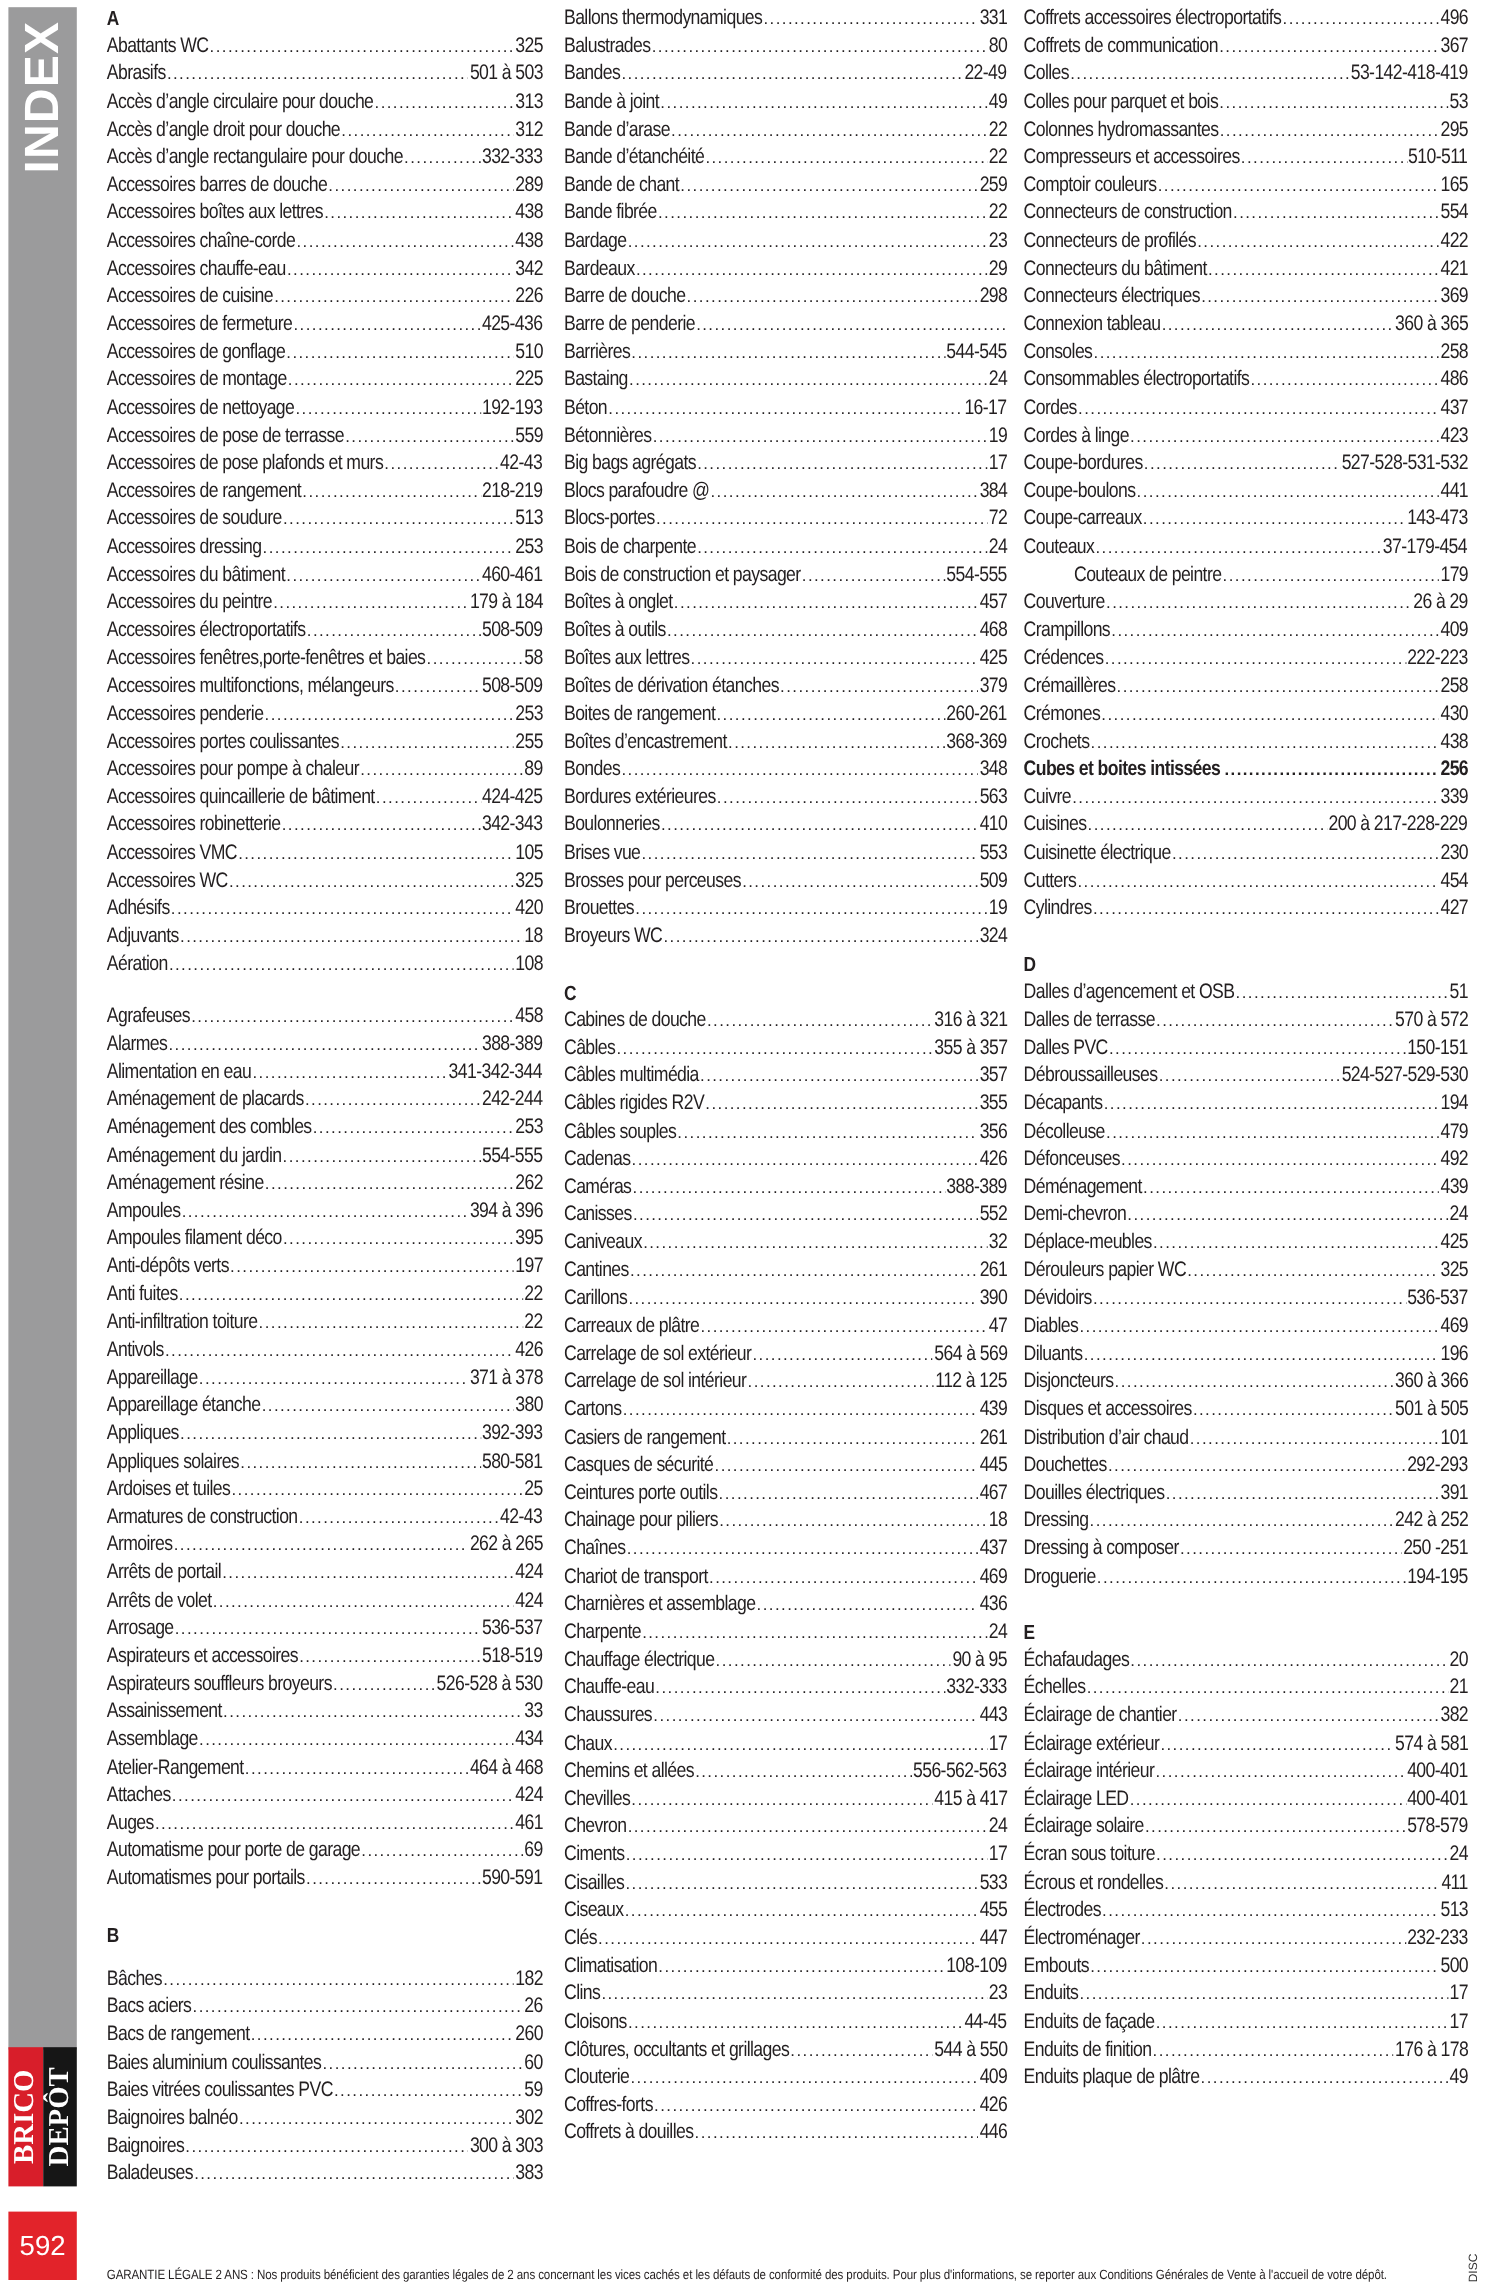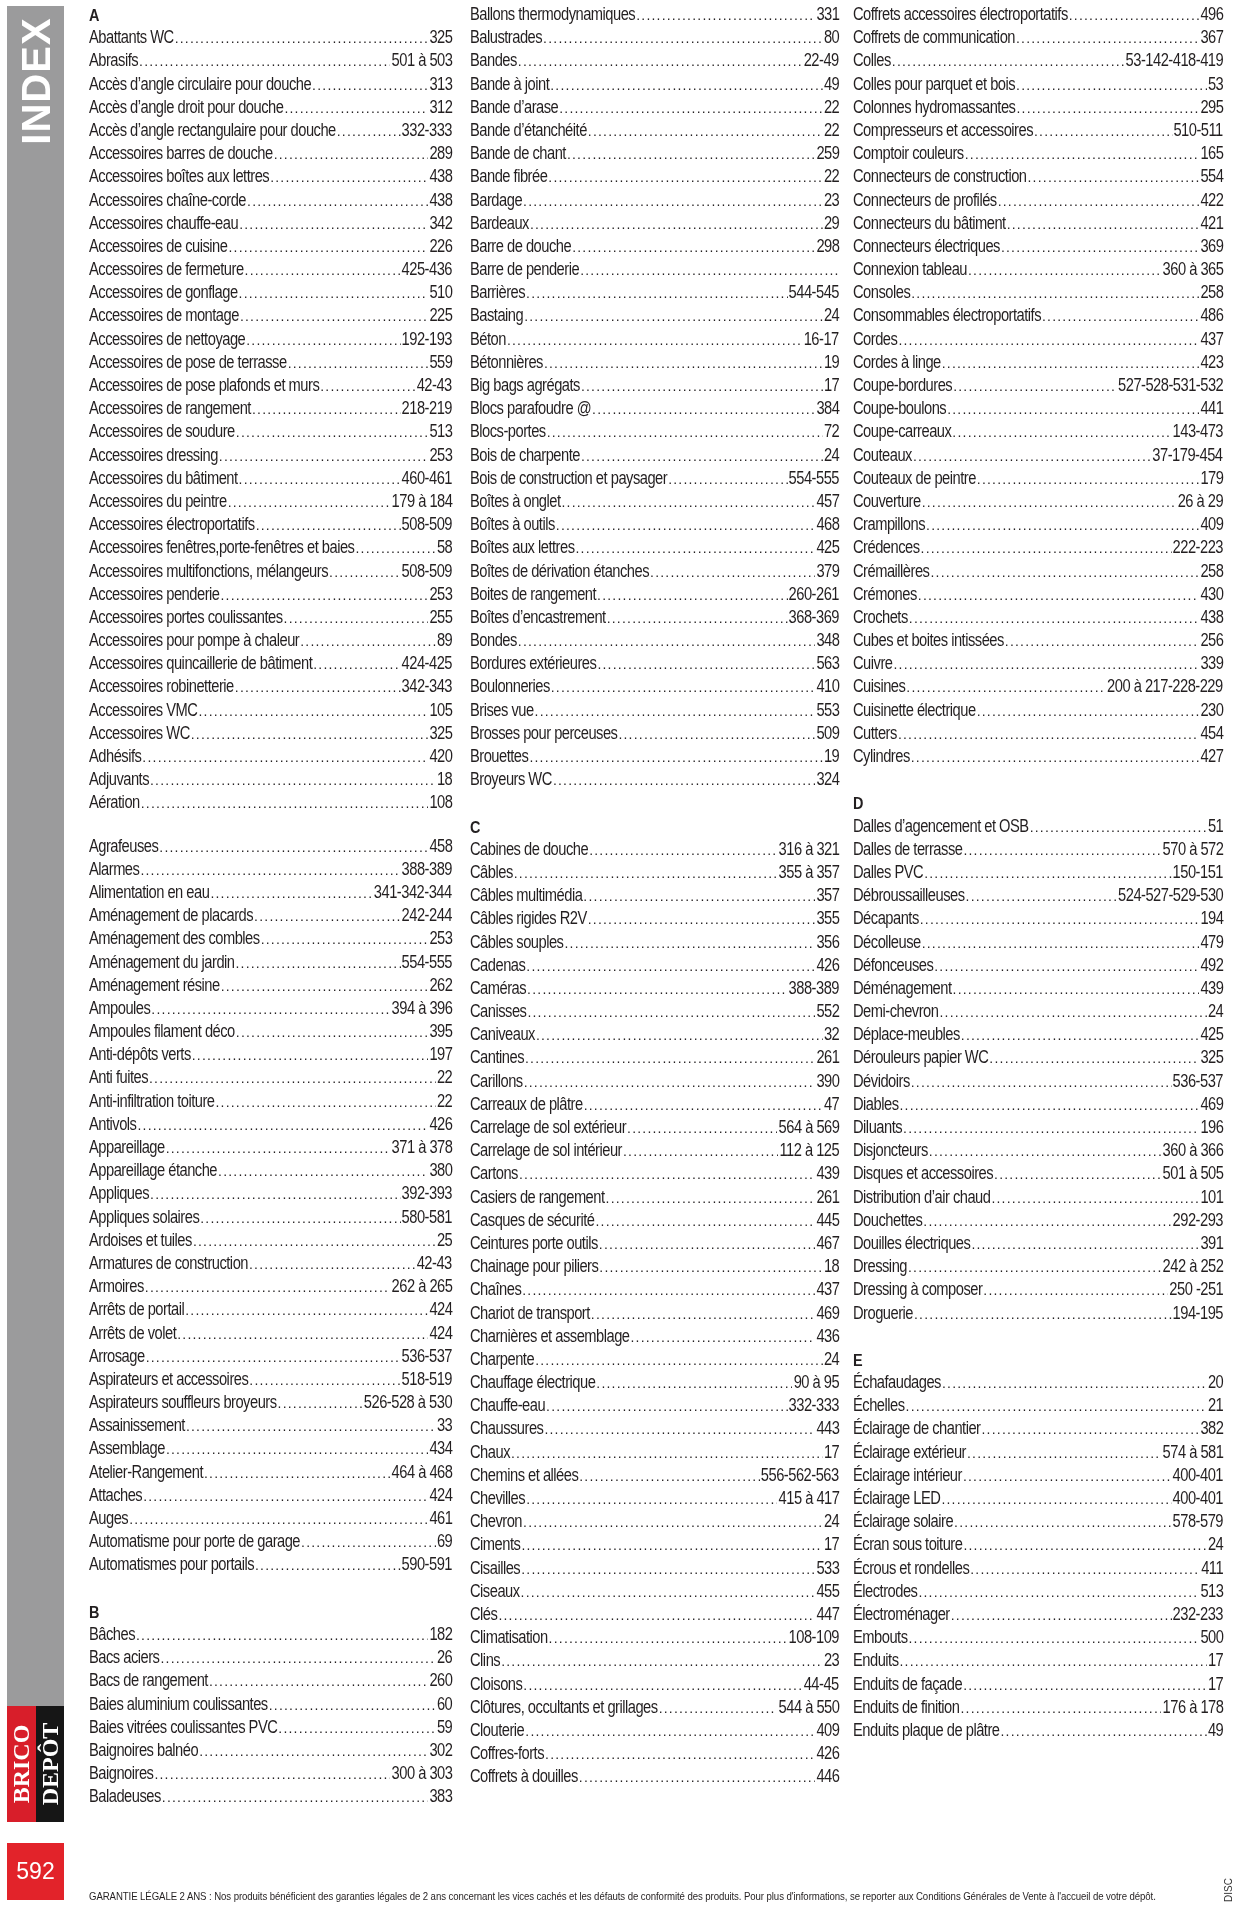--- a/index.html
+++ b/index.html
@@ -392,21 +392,21 @@
       <span class="dots"></span>
       <span class="page" style="display: inline-block; transform: scaleX(0.84); transform-origin: right center; margin-right: 0px; margin-left: -2.9225px;">69</span>
     </div>
     <div class="row" style="font-stretch: condensed;">
       <span class="label" style="display: inline-block; transform: scaleX(0.84); transform-origin: left center; margin-right: -31.43px;">Automatismes pour portails</span>
       <span class="dots"></span>
       <span class="page" style="display: inline-block; transform: scaleX(0.84); transform-origin: right center; margin-right: 0px; margin-left: -9.605px;">590-591</span>
     </div>
     <div class="gap"></div>
     <div class="letter">B</div>
-    <div class="row" style="font-stretch: condensed;">
+    <div class="row" style="font-stretch: condensed; margin-top: 14px;">
       <span class="label" style="display: inline-block; transform: scaleX(0.84); transform-origin: left center; margin-right: -8.765px;">Bâches</span>
       <span class="dots"></span>
       <span class="page" style="display: inline-block; transform: scaleX(0.84); transform-origin: right center; margin-right: 0px; margin-left: -4.385px;">182</span>
     </div>
     <div class="row" style="font-stretch: condensed;">
       <span class="label" style="display: inline-block; transform: scaleX(0.84); transform-origin: left center; margin-right: -13.4175px;">Bacs aciers</span>
       <span class="dots"></span>
       <span class="page" style="display: inline-block; transform: scaleX(0.84); transform-origin: right center; margin-right: 0px; margin-left: -2.9225px;">26</span>
     </div>
     <div class="row" style="font-stretch: condensed;">
@@ -913,21 +913,21 @@
     <div class="row" style="font-stretch: condensed;">
       <span class="label" style="display: inline-block; transform: scaleX(0.84); transform-origin: left center; margin-right: -18.735px;">Coupe-carreaux</span>
       <span class="dots"></span>
       <span class="page" style="display: inline-block; transform: scaleX(0.84); transform-origin: right center; margin-right: 0px; margin-left: -9.605px;">143-473</span>
     </div>
     <div class="row" style="font-stretch: condensed;">
       <span class="label" style="display: inline-block; transform: scaleX(0.84); transform-origin: left center; margin-right: -11.22px;">Couteaux</span>
       <span class="dots"></span>
       <span class="page" style="display: inline-block; transform: scaleX(0.84); transform-origin: right center; margin-right: 0px; margin-left: -13.365px;">37-179-454</span>
     </div>
-    <div class="row" style="font-stretch: condensed;">
+    <div class="row" style="font-stretch: condensed; margin-left: 42px;">
       <span class="label" style="display: inline-block; transform: scaleX(0.84); transform-origin: left center; margin-right: -23.395px;">Couteaux de peintre</span>
       <span class="dots"></span>
       <span class="page" style="display: inline-block; transform: scaleX(0.84); transform-origin: right center; margin-right: 0px; margin-left: -4.385px;">179</span>
     </div>
     <div class="row" style="font-stretch: condensed;">
       <span class="label" style="display: inline-block; transform: scaleX(0.84); transform-origin: left center; margin-right: -12.8925px;">Couverture</span>
       <span class="dots"></span>
       <span class="page" style="display: inline-block; transform: scaleX(0.84); transform-origin: right center; margin-right: 0px; margin-left: -8.6725px;">26 à 29</span>
     </div>
     <div class="row" style="font-stretch: condensed;">
@@ -948,21 +948,21 @@
     <div class="row" style="font-stretch: condensed;">
       <span class="label" style="display: inline-block; transform: scaleX(0.84); transform-origin: left center; margin-right: -12.15px;">Crémones</span>
       <span class="dots"></span>
       <span class="page" style="display: inline-block; transform: scaleX(0.84); transform-origin: right center; margin-right: 0px; margin-left: -4.385px;">430</span>
     </div>
     <div class="row" style="font-stretch: condensed;">
       <span class="label" style="display: inline-block; transform: scaleX(0.84); transform-origin: left center; margin-right: -10.4375px;">Crochets</span>
       <span class="dots"></span>
       <span class="page" style="display: inline-block; transform: scaleX(0.84); transform-origin: right center; margin-right: 0px; margin-left: -4.385px;">438</span>
     </div>
-    <div class="row" style="font-stretch: condensed;">
+    <div class="row" style="font-stretch: condensed; font-weight: bold;">
       <span class="label" style="display: inline-block; transform: scaleX(0.84); transform-origin: left center; margin-right: -28.73px;">Cubes et boites intissées</span>
       <span class="dots"></span>
       <span class="page" style="display: inline-block; transform: scaleX(0.84); transform-origin: right center; margin-right: 0px; margin-left: -4.385px;">256</span>
     </div>
     <div class="row" style="font-stretch: condensed;">
       <span class="label" style="display: inline-block; transform: scaleX(0.84); transform-origin: left center; margin-right: -7.5175px;">Cuivre</span>
       <span class="dots"></span>
       <span class="page" style="display: inline-block; transform: scaleX(0.84); transform-origin: right center; margin-right: 0px; margin-left: -4.385px;">339</span>
     </div>
     <div class="row" style="font-stretch: condensed;">

